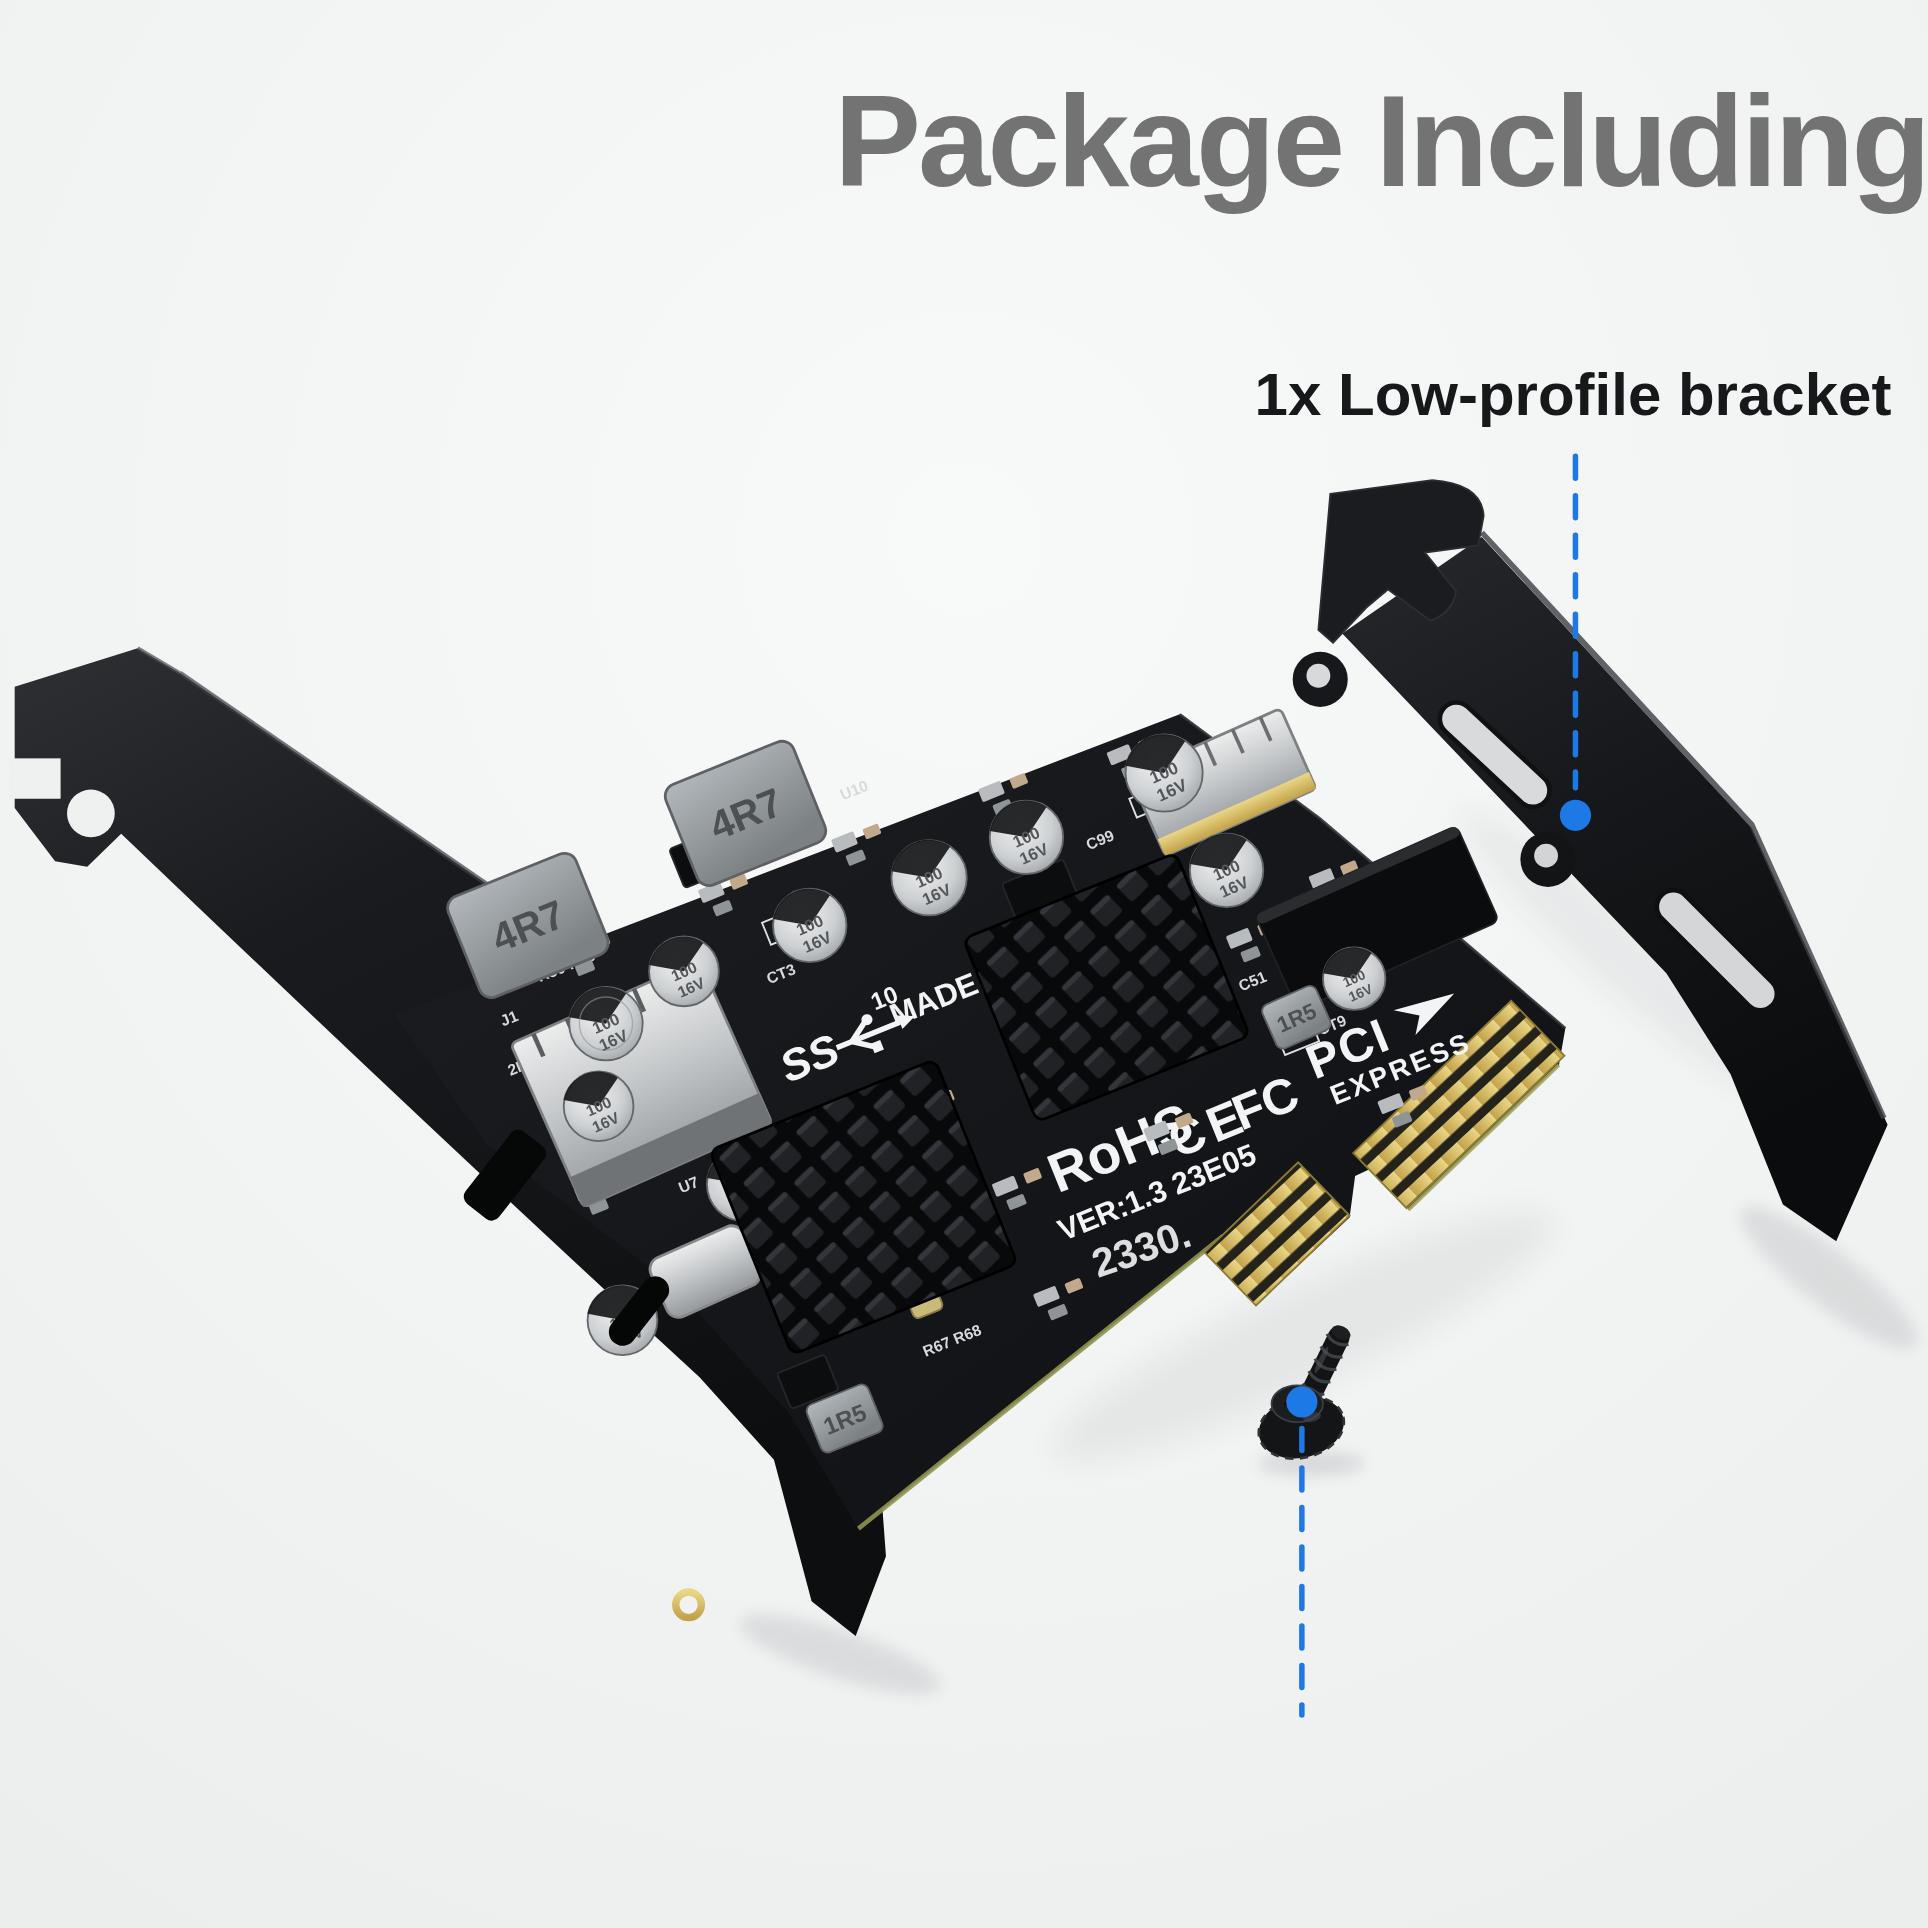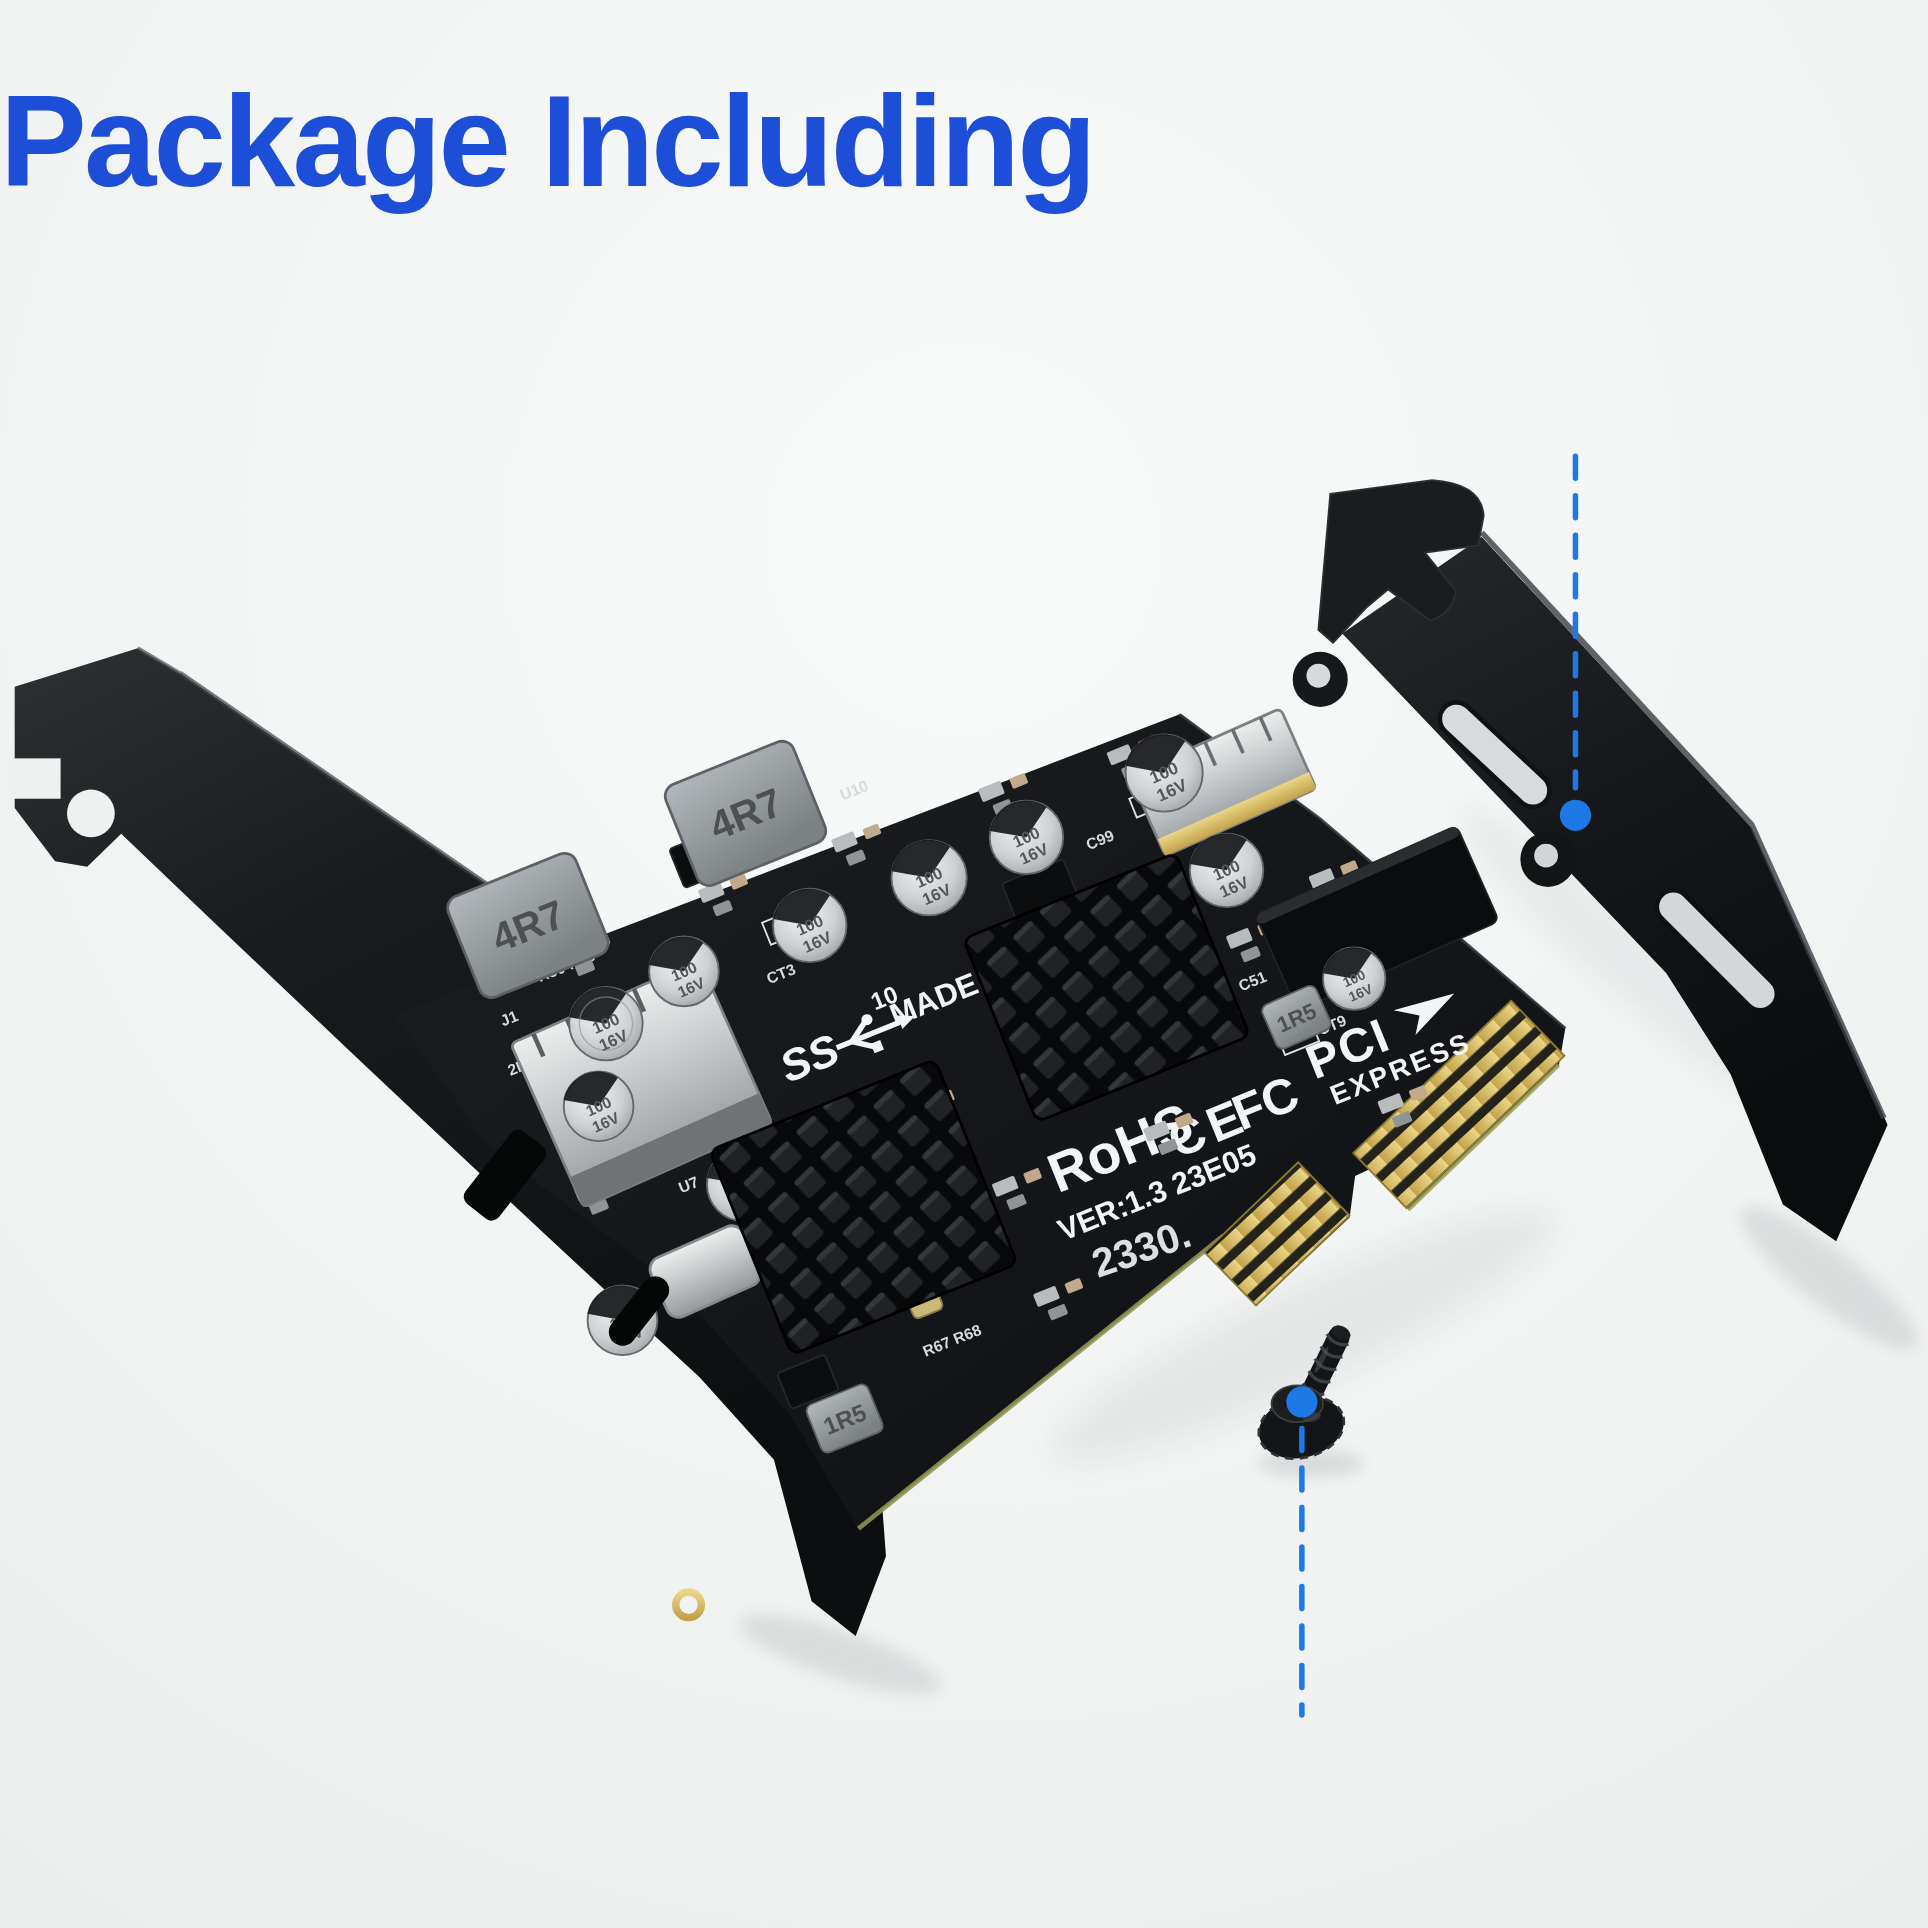--- a/index.html
+++ b/index.html
@@ -4,23 +4,23 @@
 <style>
   html,body{margin:0;padding:0;}
   body{
     width:1928px;height:1928px;overflow:hidden;position:relative;
     font-family:"Liberation Sans", sans-serif;
     background:#f1f2f2;
   }
   .stage{position:absolute;inset:0;}
   .page-title{
     position:absolute;left:0;right:0;top:66px;
-    text-align:left;
+    text-align:right;
     font-size:130px;font-weight:700;letter-spacing:-2.8px;
-    color:#1d4ed8;
+    color:#737373;
   }
   .callout-label{
     position:absolute;
     font-size:60px;font-weight:700;color:#17181a;
     white-space:pre;transform:translateX(-50%);
   }
   .label-bracket{left:1573px;top:360px;}
   .label-screw{left:1221px;top:1747px;}
   svg{position:absolute;left:0;top:0;}
 </style>
@@ -406,14 +406,15 @@
 
   <g stroke="#1d79e6" fill="#1d79e6">
     <line x1="1716" y1="497" x2="1716" y2="858" stroke-width="6" stroke-dasharray="24 19" stroke-linecap="round" fill="none"></line>
     <circle cx="1716" cy="888" r="17" stroke="none"></circle>
     <circle cx="1418" cy="1527" r="17" stroke="none"></circle>
     <line x1="1418" y1="1556" x2="1418" y2="1868" stroke-width="6" stroke-dasharray="24 19" stroke-linecap="round" fill="none"></line>
   </g>
 </svg>
 
   <div class="page-title">Package Including</div>
+  <div class="callout-label label-bracket">1x Low-profile bracket</div>
 </div>
 
 
 </body></html>

